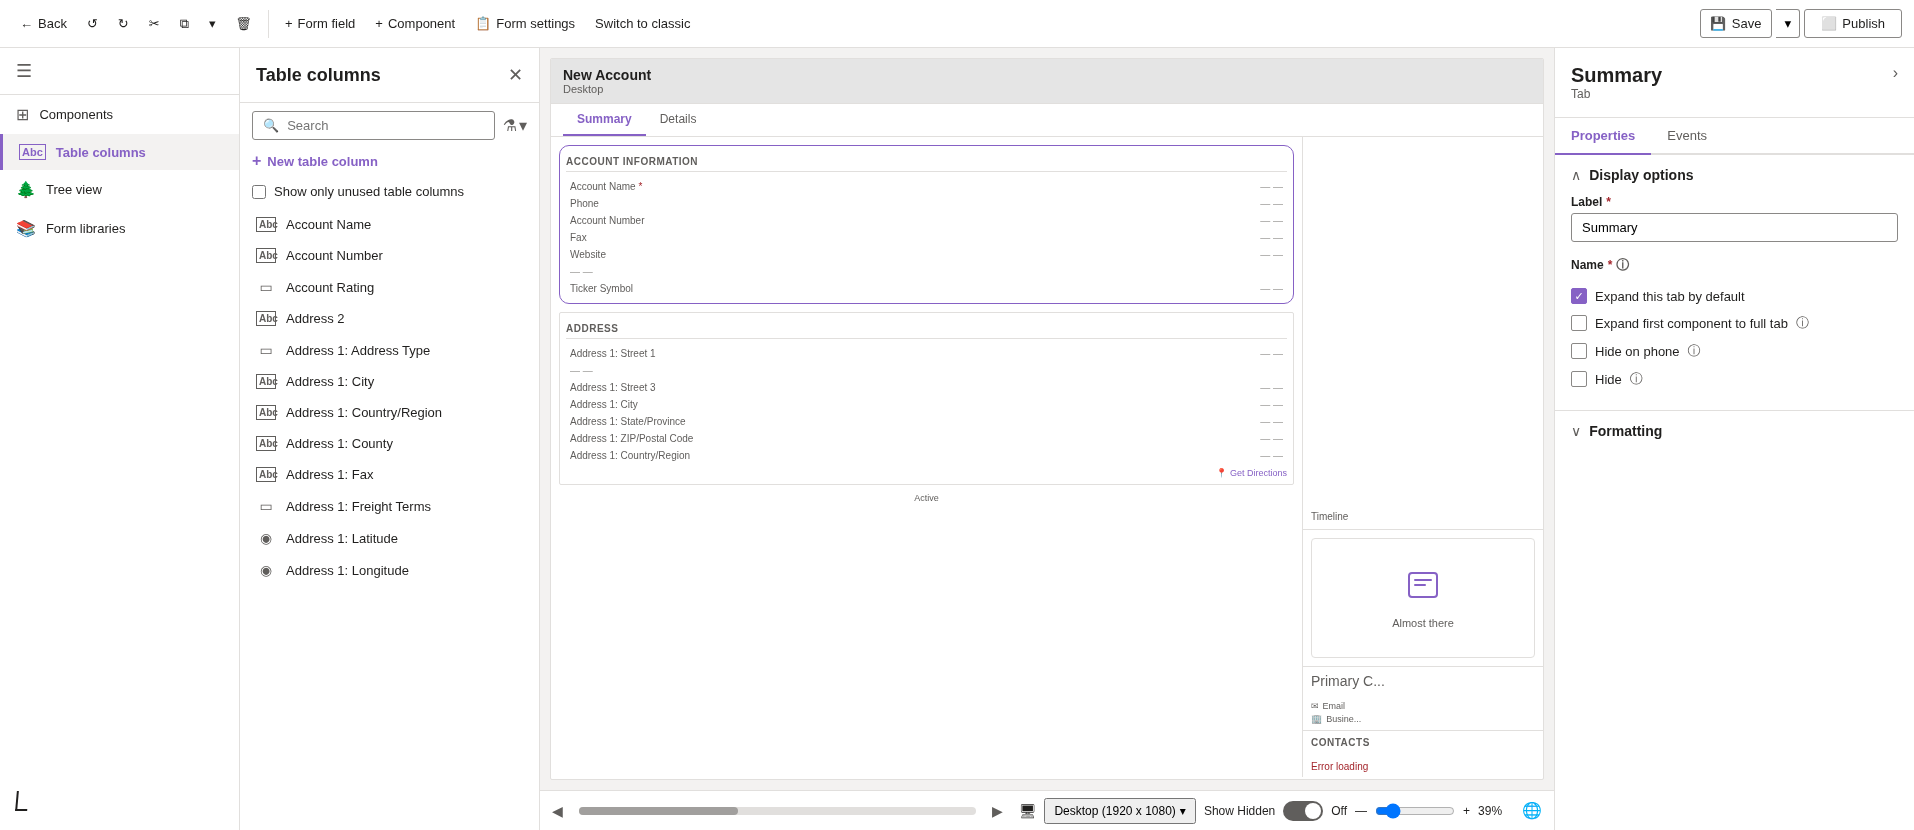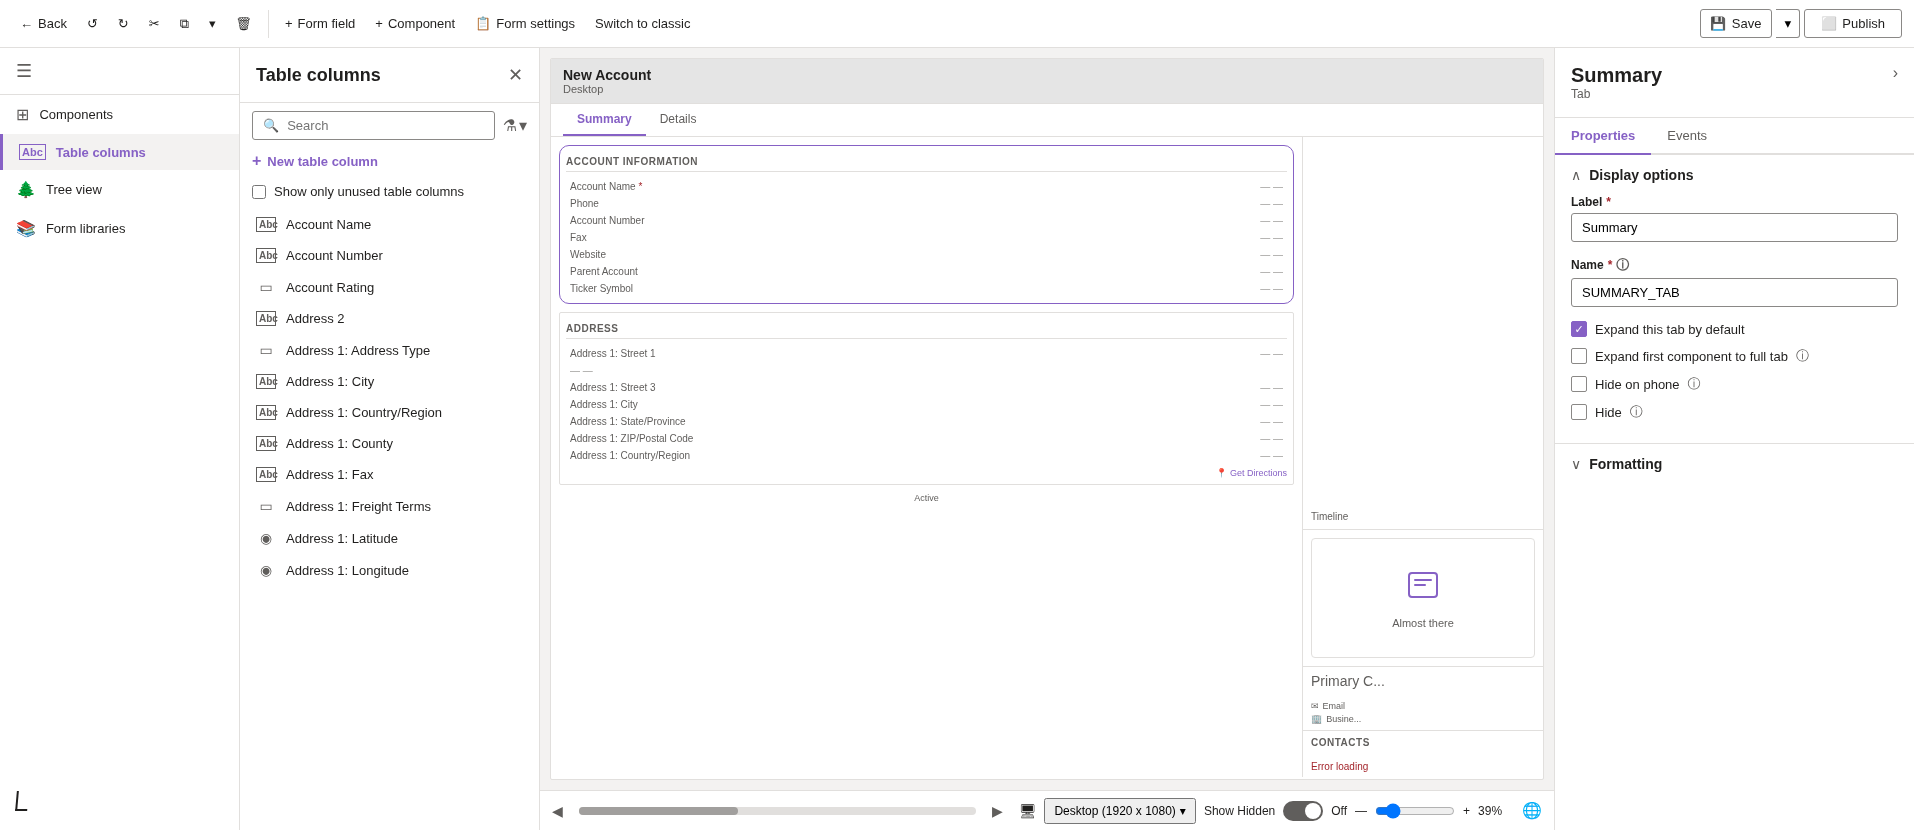--- a/index.html
+++ b/index.html
@@ -391,21 +391,20 @@
               </div>
               <div class="field-row">
                 <span class="field-label">Fax</span>
                 <span class="field-dots">— —</span>
               </div>
               <div class="field-row">
                 <span class="field-label">Website</span>
                 <span class="field-dots">— —</span>
               </div>
               <div class="field-row">
-                <span class="field-label">Parent Account</span>
                 <span class="field-dots">— —</span>
               </div>
               <div class="field-row">
                 <span class="field-label">Ticker Symbol</span>
                 <span class="field-dots">— —</span>
               </div>
             </div>
             <div style="border: 1px solid #e1dfdd; border-radius: 2px; padding: 6px; margin-bottom: 8px;">
               <div class="section-header">ADDRESS</div>
               <div class="field-row">
@@ -532,21 +531,20 @@
         </div>
         <input class="text-input" type="text" value="Summary" style="">
       </div>
 
       <div class="field-group">
         <div class="field-label-text">
           <span>Name</span>
           <span class="required-star">*</span>
           <span class="info-icon">ⓘ</span>
         </div>
-        <input class="text-input" type="text" value="SUMMARY_TAB" style="">
       </div>
 
       <div class="checkbox-field">
         <div class="custom-checkbox checked"></div>
         <span class="checkbox-label">Expand this tab by default</span>
       </div>
 
       <div class="checkbox-field">
         <div class="custom-checkbox"></div>
         <span class="checkbox-label">

